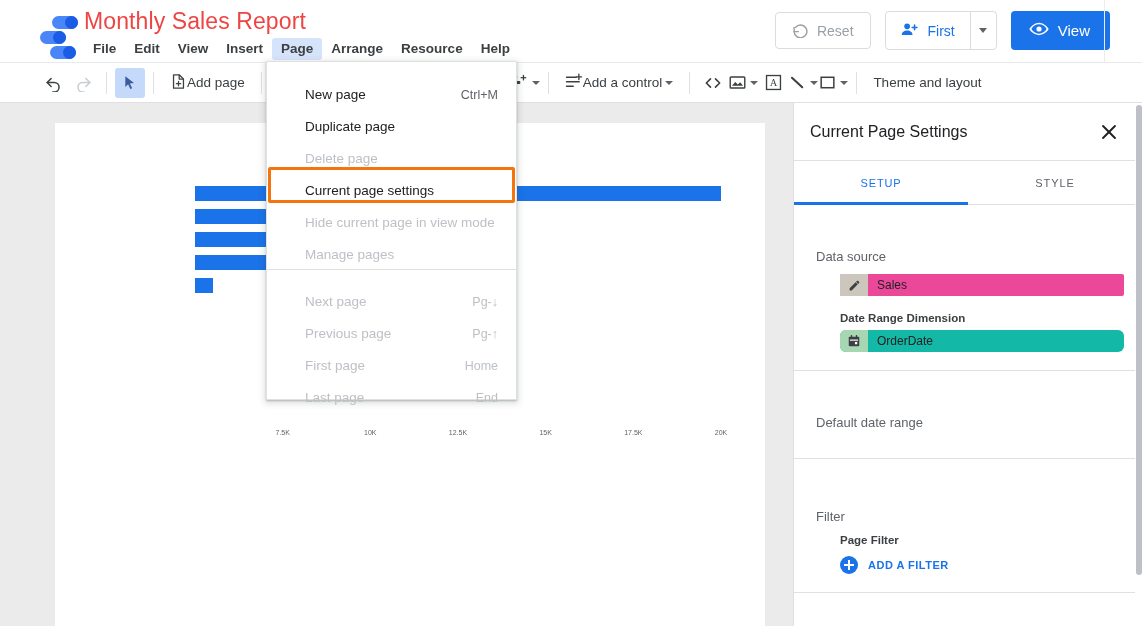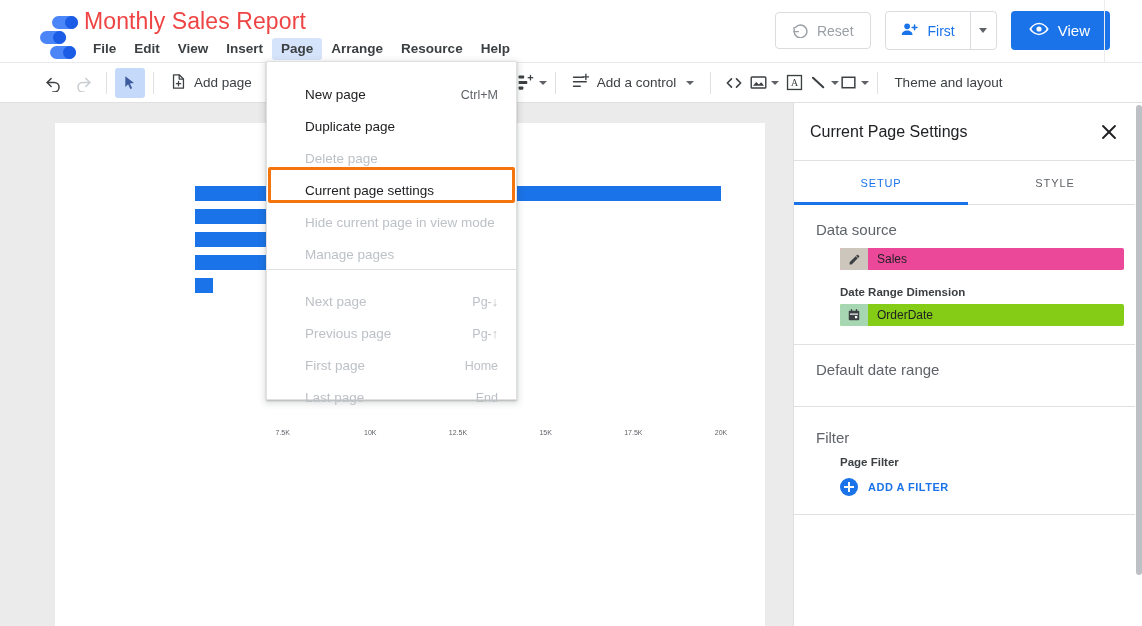--- a/index.html
+++ b/index.html
@@ -67,21 +67,21 @@
     display: flex; align-items: center; padding-left: 38px;
   }
   .tb-icon {
     display: flex; align-items: center; justify-content: center;
     width: 30px; height: 30px; border-radius: 3px; color: #3c4043; flex: none;
   }
   .tb-icon.sel { background: #c5dafb; }
   .tb-icon.dis { color: #c8cdd1; }
   .tb-sep { width: 1px; height: 22px; background: #e0e0e0; margin: 0 8px; flex: none; }
   .tb-text {
-    display: flex; align-items: center; gap: 7px; padding: 0 8px; height: 30px;
+    display: flex; align-items: center; padding: 0 8px; height: 30px;
     font-size: 13.5px; color: #3c4043; white-space: nowrap; flex: none;
   }
   .tb-caret { width: 0; height: 0; border-left: 4px solid transparent; border-right: 4px solid transparent; border-top: 4.5px solid #5f6368; margin-left: 3px; }
   .theme-label { font-size: 13.5px; color: #3c4043; white-space: nowrap; margin-left: 8px; }
 
   
   .workspace { position: absolute; left: 0; top: 103px; width: 793px; height: 523px; background: #ebebeb; }
   .canvas { position: absolute; left: 55px; top: 20px; width: 710px; height: 503px; background: #fff; }
 
   
@@ -129,31 +129,31 @@
   .panel-close { position: absolute; right: 22px; top: 50%; transform: translateY(-50%); width: 22px; height: 22px; color: #202124; }
   .tabs { display: flex; height: 44px; border-bottom: 1px solid #e0e0e0; }
   .tab {
     flex: 1; display: flex; align-items: center; justify-content: center;
     font-size: 11px; font-weight: 500; letter-spacing: 0.9px; color: #5f6368; position: relative;
   }
   .tab.active { color: #1a73e8; }
   .tab.active::after { content: ""; position: absolute; left: 0; right: 0; bottom: -1px; height: 3px; background: #1a73e8; }
 
   .sect { padding: 16px 18px 18px 22px; border-bottom: 1px solid #e0e0e0; }
-  .sect-label { font-size: 15px; color: #5f6368; margin-bottom: 10px; }
+  .sect-label { font-size: 13px; color: #5f6368; margin-bottom: 10px; margin-top: 28px; }
   .sub-label { font-size: 11.5px; color: #3c4043; font-weight: 700; margin: 16px 0 6px 24px; }
   .chip {
     display: flex; align-items: center; height: 22px; margin-left: 24px;
     border-radius: 2px; overflow: hidden;
   }
   .chip-icon { width: 28px; height: 22px; display: flex; align-items: center; justify-content: center; flex: none; }
   .chip-text { font-size: 12px; color: #202124; padding-left: 9px; }
   .chip.ds { background: #ec4899; }
   .chip.ds .chip-icon { background: #cdc6bc; }
-  .chip.dim { background: #84cc16; }
+  .chip.dim { background: #14b8a6; border-radius: 6px; }
   .chip.dim .chip-icon { background: #a7d7b2; }
 
   .radio-row { display: flex; align-items: center; margin-top: 14px; padding-left: 22px; }
   .radio-opt { display: flex; align-items: center; gap: 12px; }
   .radio-opt.second { margin-left: 118px; }
   .radio {
     width: 17px; height: 17px; border-radius: 50%; border: 2px solid #5f6368;
     display: flex; align-items: center; justify-content: center; flex: none;
   }
   .radio.on { border-color: #1a73e8; }

